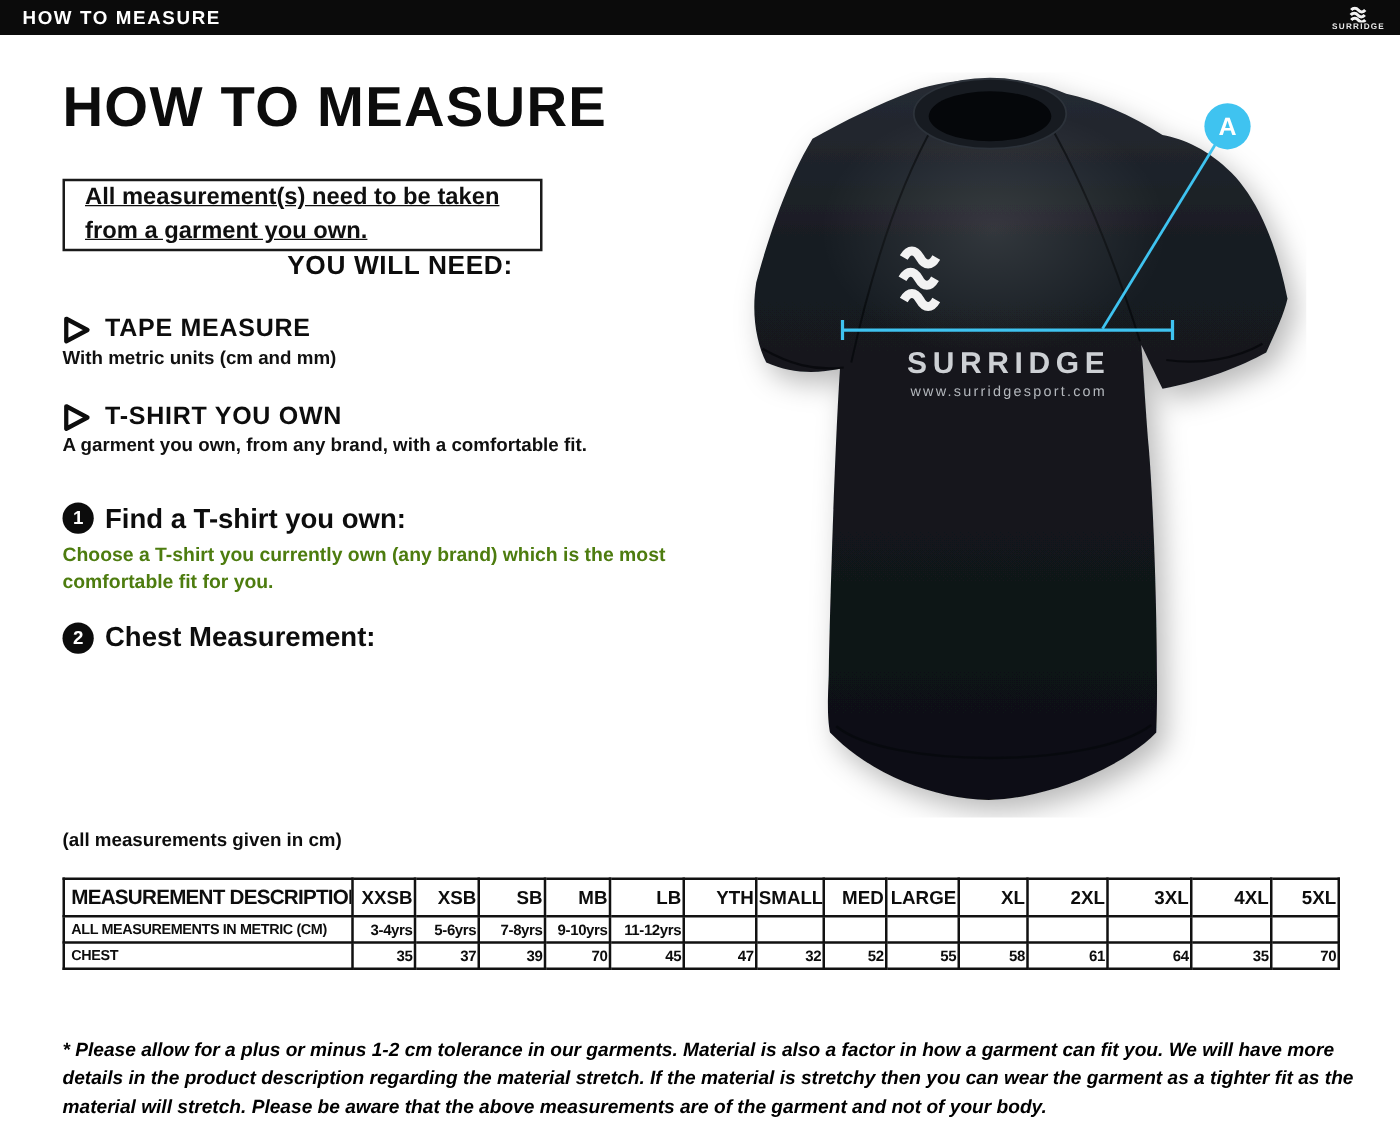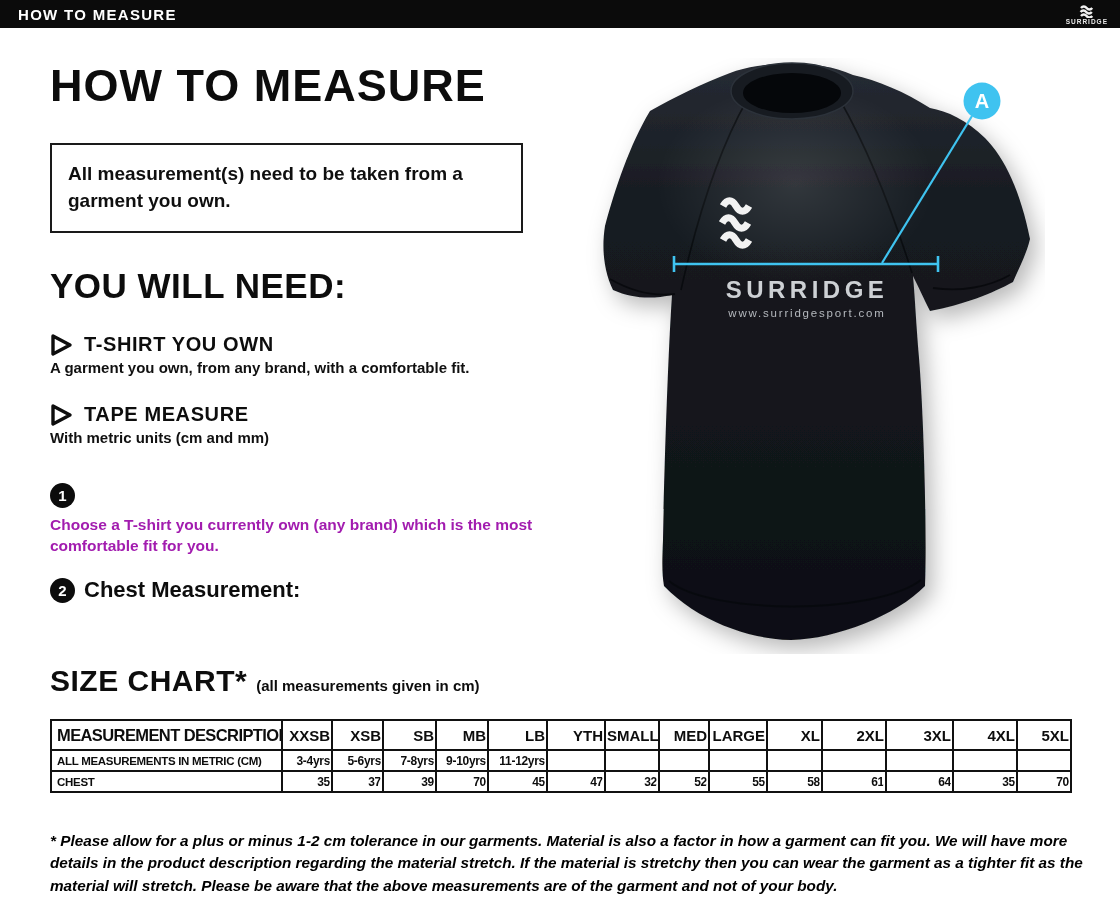--- a/index.html
+++ b/index.html
@@ -13,50 +13,50 @@
     display:flex;align-items:center;justify-content:space-between;
     padding:0 12px 0 18px;box-sizing:border-box;
   }
   .topbar-title{color:#fff;font-size:15px;font-weight:bold;letter-spacing:1.3px;}
   .topbar-brand{display:flex;flex-direction:column;align-items:center;line-height:1;margin-top:2px;}
   .topbar-brand .brand-text{color:#e8e8e8;font-size:6.5px;font-weight:bold;letter-spacing:1px;margin-top:1px;}
   
   .left-col{position:absolute;left:50px;top:60px;width:540px;}
   .page-title{margin:0;font-size:45px;font-weight:bold;letter-spacing:1px;color:#0c0c0c;}
   .notice-box{
-    margin-top:31px;width:473px;box-sizing:border-box;border:2.5px solid #1a1a1a;
-    padding:16px 16px;font-size:19px;font-weight:bold;line-height:1.42;color:#0f0f0f;
-  }
-  .need-heading{margin-top:33px;font-size:35px;font-weight:bold;letter-spacing:0.5px;}
+    margin-top:31px;width:384px;box-sizing:border-box;border:2.5px solid #1a1a1a;
+    padding:0 16px;font-size:19px;font-weight:bold;line-height:1.42;color:#0f0f0f;text-decoration:underline;
+  }
+  .need-heading{font-size:21px;font-weight:bold;letter-spacing:0.5px;text-align:center;}
   .need-item{margin-top:27px;}
   .need-item:first-of-type{margin-top:31px;}
   .need-title-row{display:flex;align-items:center;gap:11px;}
   .need-title{font-size:20px;font-weight:bold;letter-spacing:0.6px;}
   .need-desc{font-size:15px;font-weight:bold;margin-top:2px;color:#101010;}
   .step{margin-top:37px;}
   .step + .step{margin-top:21px;}
   .step-title-row{display:flex;align-items:center;gap:9px;}
   .step-num{
     width:25px;height:25px;border-radius:50%;background:#0c0c0c;color:#fff;
     font-size:15px;font-weight:bold;display:flex;align-items:center;justify-content:center;flex:0 0 auto;
   }
   .step-title{font-size:22px;font-weight:bold;}
-  .step-desc{font-size:15.5px;font-weight:bold;margin-top:6px;line-height:1.36;width:532px;color:#a21caf;}
+  .step-desc{font-size:15.5px;font-weight:bold;margin-top:6px;line-height:1.36;width:532px;color:#4d7c0f;}
   
   .size-chart{position:absolute;left:50px;top:664px;width:1020px;}
   .size-heading-row{display:flex;align-items:baseline;gap:9px;}
   .size-heading{font-size:30px;font-weight:bold;letter-spacing:0.5px;}
   .size-subheading{font-size:15px;font-weight:bold;}
   table.chart{border-collapse:collapse;table-layout:fixed;width:1020px;margin-top:21px;}
   table.chart th,table.chart td{border:2px solid #111;box-sizing:border-box;overflow:hidden;white-space:nowrap;}
   table.chart th{height:30px;font-size:15px;font-weight:bold;text-align:right;padding:0 1px;}
   table.chart th.desc{font-size:16.5px;text-align:left;padding-left:5px;letter-spacing:-0.6px;}
   table.chart td{height:21px;font-size:12px;text-align:right;font-weight:bold;}
   table.chart td.rowlabel{text-align:left;padding-left:5px;letter-spacing:-0.6px;font-size:11.5px;}
-  table.chart tr.vals td{letter-spacing:-0.3px;border-radius:10px;}
+  table.chart tr.vals td{letter-spacing:-0.3px;}
   
   .disclaimer{
     position:absolute;left:50px;top:815px;width:1048px;
     font-size:15.3px;font-weight:bold;font-style:italic;line-height:1.45;color:#000000;
   }
   
   .shirt-figure{position:absolute;left:585px;top:58px;width:460px;height:596px;}
 </style>
 </head>
 <body>
@@ -80,53 +80,53 @@
 
   <div class="notice-box">All measurement(s) need to be taken from a garment you own.</div>
 
   <div class="need-heading">YOU WILL NEED:</div>
 
   <div class="need-item">
     <div class="need-title-row">
       <svg width="23" height="24" viewBox="0 0 23 24" aria-hidden="true">
         <polygon points="3,3 20,12 3,21" fill="#fff" stroke="#0d0d0d" stroke-width="3.4" stroke-linejoin="round"></polygon>
       </svg>
-      <span class="need-title">T-SHIRT YOU OWN</span>
-    </div>
-    <div class="need-desc">A garment you own, from any brand, with a comfortable fit.</div>
+      <span class="need-title">TAPE MEASURE</span>
+    </div>
+    <div class="need-desc">With metric units (cm and mm)</div>
   </div>
 
   <div class="need-item">
     <div class="need-title-row">
       <svg width="23" height="24" viewBox="0 0 23 24" aria-hidden="true">
         <polygon points="3,3 20,12 3,21" fill="#fff" stroke="#0d0d0d" stroke-width="3.4" stroke-linejoin="round"></polygon>
       </svg>
-      <span class="need-title">TAPE MEASURE</span>
-    </div>
-    <div class="need-desc">With metric units (cm and mm)</div>
+      <span class="need-title">T-SHIRT YOU OWN</span>
+    </div>
+    <div class="need-desc">A garment you own, from any brand, with a comfortable fit.</div>
   </div>
 
   <div class="step">
     <div class="step-title-row">
       <span class="step-num">1</span>
+      <span class="step-title">Find a T-shirt you own:</span>
     </div>
     <div class="step-desc">Choose a T-shirt you currently own (any brand) which is the most comfortable fit for you.</div>
   </div>
 
   <div class="step">
     <div class="step-title-row">
       <span class="step-num">2</span>
       <span class="step-title">Chest Measurement:</span>
     </div>
   </div>
 </main>
 
 <section class="size-chart">
   <div class="size-heading-row">
-    <span class="size-heading">SIZE CHART*</span>
     <span class="size-subheading">(all measurements given in cm)</span>
   </div>
   <table class="chart">
     <colgroup>
       <col style="width:231px">
         <col style="width:50px">
         <col style="width:51px">
         <col style="width:53px">
       <col style="width:52px">
         <col style="width:59px">

